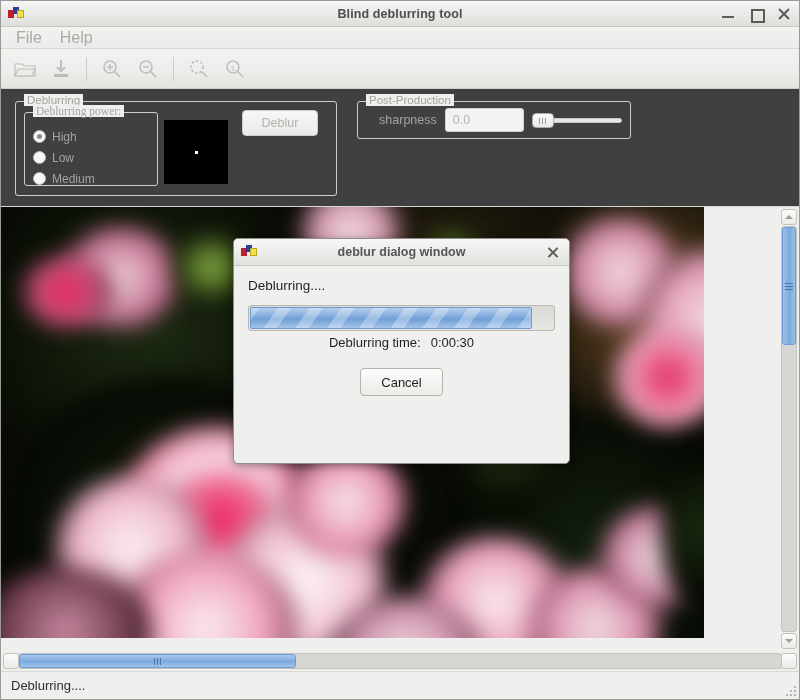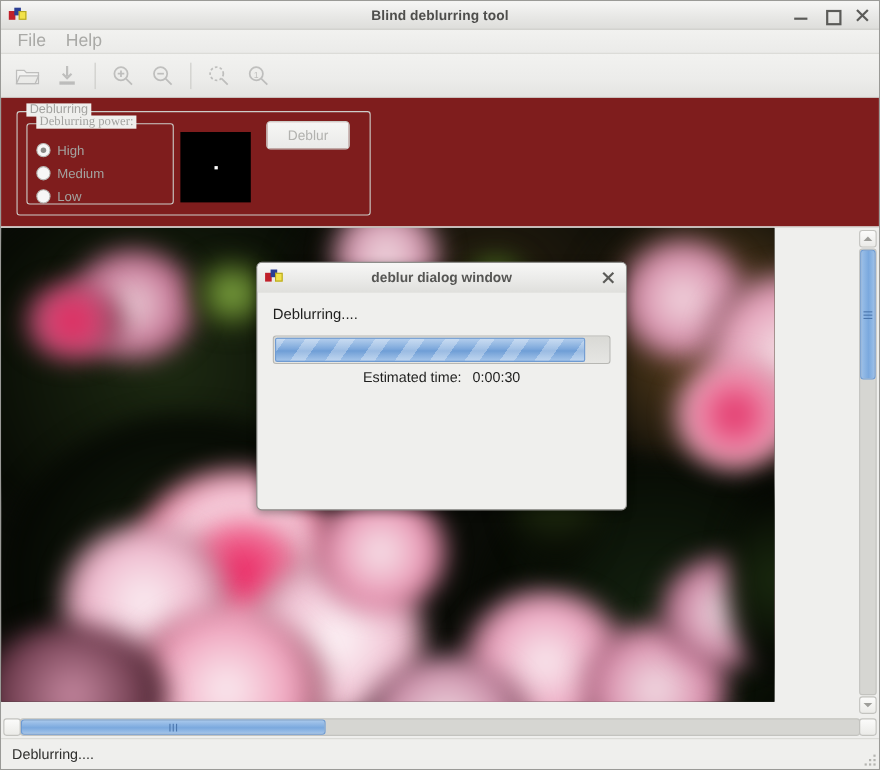--- a/index.html
+++ b/index.html
@@ -80,21 +80,21 @@
     width: 34px; height: 32px;
     display: flex; align-items: center; justify-content: center;
     opacity: .30;
   }
   .tb-sep { width: 1px; height: 24px; background: #cbcbc7; margin: 0 6px; }
 
   
   #controls {
     height: 117px; min-height: 117px;
     position: relative;
-    background: #7f1d1d;
+    background: #404040;
     text-align: right;
   }
   .groupbox {
     position: absolute;
     border: 1px solid #cdcdc9;
     border-radius: 3px;
   }
   .gb-title {
     position: absolute; top: -8px; left: 8px;
     background: #efefed; padding: 0 3px;
@@ -374,35 +374,50 @@
       <span class="gb-title">Deblurring</span>
 
       <div id="gb-power">
         <span class="gb-title">Deblurring power:</span>
         <div class="radio-row" style="margin-top:13px;">
           <span class="radio checked"></span>
           <span class="radio-label">High</span>
         </div>
         <div class="radio-row">
           <span class="radio"></span>
-          <span class="radio-label">Medium</span>
+          <span class="radio-label">Low</span>
         </div>
         <div class="radio-row">
           <span class="radio"></span>
-          <span class="radio-label">Low</span>
+          <span class="radio-label">Medium</span>
         </div>
       </div>
 
       <div id="kernel-preview">
         <span id="kernel-dot"></span>
       </div>
 
       <div id="deblur-button">Deblur</div>
     </div>
 
+    <div class="groupbox" id="gb-post">
+      <span class="gb-title">Post-Production</span>
+      <div class="post-row">
+        <span id="sharpness-label">sharpness</span>
+        <span id="sharpness-input">0.0</span>
+        <span id="sharpness-slider">
+          <span id="slider-track"></span>
+          <span id="slider-handle">
+              <i></i>
+              <i></i>
+              <i></i>
+            </span>
+        </span>
+      </div>
+    </div>
   </div>
 
   <div id="canvas-area">
 
     <div id="photo">
 
       <div class="blob" style="left:-60px;  top:-40px; width:420px; height:330px; background:radial-gradient(circle,#1d2a12,#070a04 70%);"></div>
       <div class="blob" style="left:250px;  top:-70px; width:380px; height:300px; background:radial-gradient(circle,#2a2011,#0b0c06 70%);"></div>
       <div class="blob" style="left:520px;  top:-30px; width:260px; height:260px; background:radial-gradient(circle,#6b4a22,#14120a 72%);"></div>
       <div class="blob" style="left:0px;    top:170px; width:340px; height:300px; background:radial-gradient(circle,#16220f,#050803 70%);"></div>
@@ -494,19 +509,20 @@
       </span>
       <span id="dialog-title">deblur dialog window</span>
       <span id="dialog-close"></span>
     </div>
     <div id="dialog-body">
       <div id="dialog-message">Deblurring....</div>
       <div id="progress-outer">
         <div id="progress-fill" style="width: 93%;"></div>
       </div>
       <div class="time-row" style="margin-top:4px;">
-        <span class="time-label">Estimated time:</span>
+        <span class="time-label">Deblurring time:</span>
         <span class="time-value">0:00:30</span>
       </div>
+      <div id="cancel-button">Cancel</div>
     </div>
   </div>
 
 </div>
 
 </body></html>

